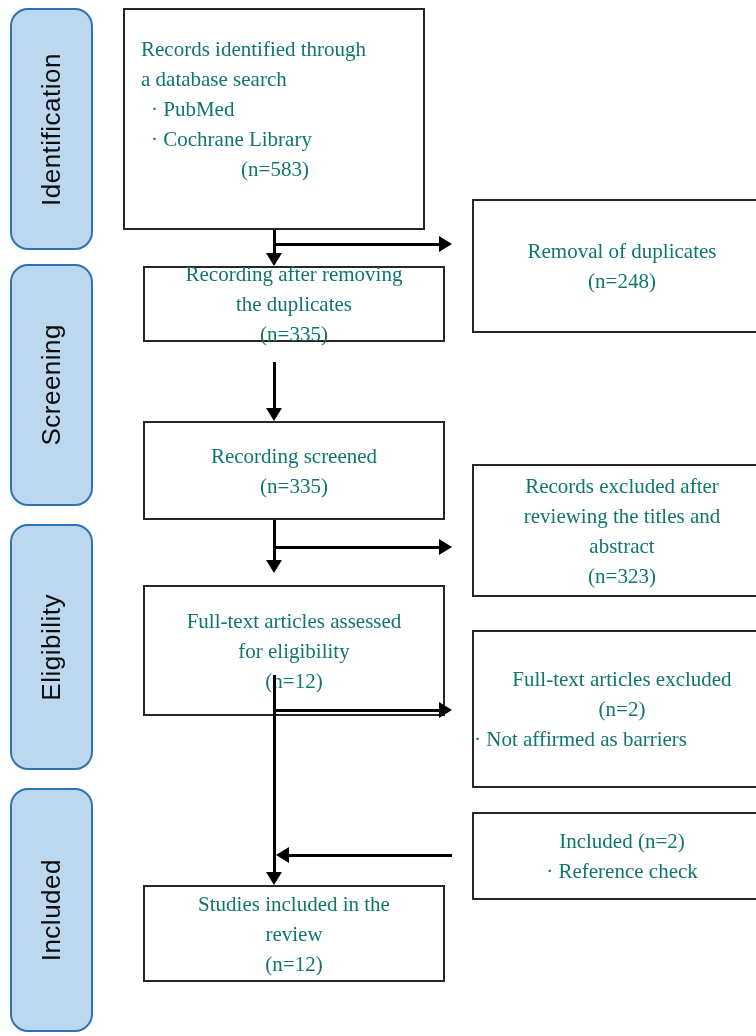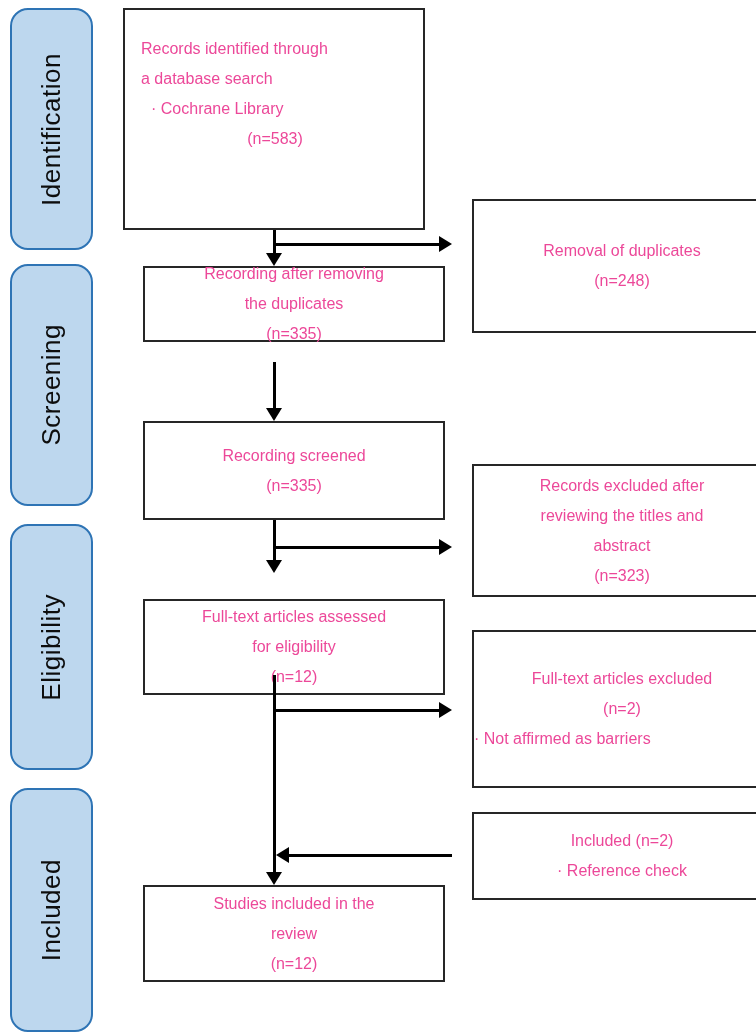--- a/index.html
+++ b/index.html
@@ -18,33 +18,33 @@
     font-size:26px;color:#0d0d0d;letter-spacing:.5px;white-space:nowrap;
   }
   .s1{top:8px;height:242px}
   .s2{top:264px;height:242px}
   .s3{top:524px;height:246px}
   .s4{top:788px;height:244px}
 
   
   .box{
     position:absolute;background:#fff;border:2px solid #262626;box-sizing:border-box;
-    font-size:16px;line-height:30px;color:#ec4899;
+    font-size:21px;line-height:30px;color:#0f766e;font-family:Liberation Serif, serif;
   }
   .main{left:123px;width:302px;}
   .side-box{left:452px;width:300px;}
   .center{display:flex;flex-direction:column;justify-content:center;text-align:center;margin-left:20px;}
   .pre{white-space:pre-line;}
   .b1{top:8px;height:222px;padding:24px 14px 0 16px;}
   .b1 .ln{text-align:left;}
   .b1 .bullet{padding-left:10px;text-align:left;}
   .b1 .count{text-align:center;}
   .b2{top:266px;height:76px}
   .b3{top:421px;height:99px}
-  .b4{top:599px;height:96px}
+  .b4{top:585px;height:131px}
   .b5{top:885px;height:97px}
   .r1{top:199px;height:134px}
   .r2{top:464px;height:133px}
   .r3{top:630px;height:158px}
   .r3 .bullet{text-align:left;}
   .r4{top:812px;height:88px}
 
   
   .vline,.hline{position:absolute;background:#000;}
   .vline{width:3px;left:273px;}
@@ -73,20 +73,21 @@
   <div class="stage s3">
     <span class="stage-text">Eligibility</span>
   </div>
   <div class="stage s4">
     <span class="stage-text">Included</span>
   </div>
 
   <div class="box main b1">
     <div class="ln">Records identified through</div>
     <div class="ln">a database search</div>
+    <div class="bullet">· PubMed</div>
     <div class="bullet">· Cochrane Library</div>
     <div class="count">(n=583)</div>
   </div>
 
   <div class="box main center b2">
     <div class="pre">Recording after removing
 the duplicates
 (n=335)</div>
   </div>
 

